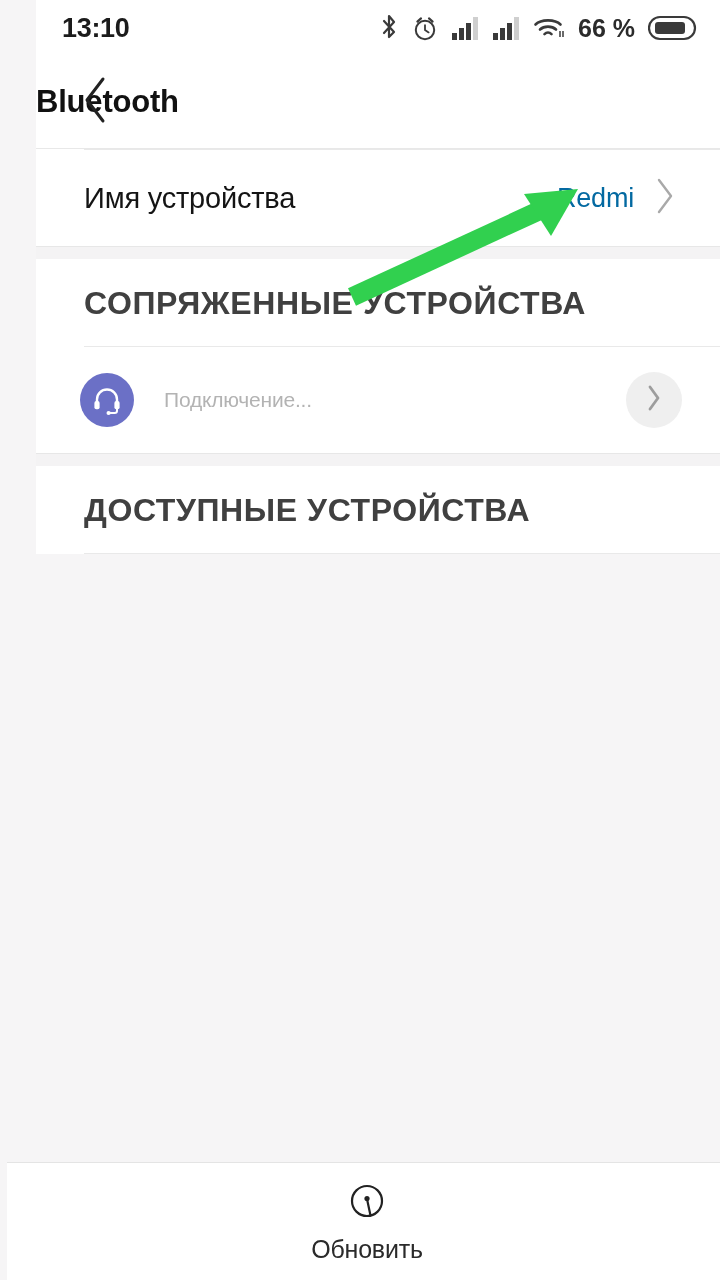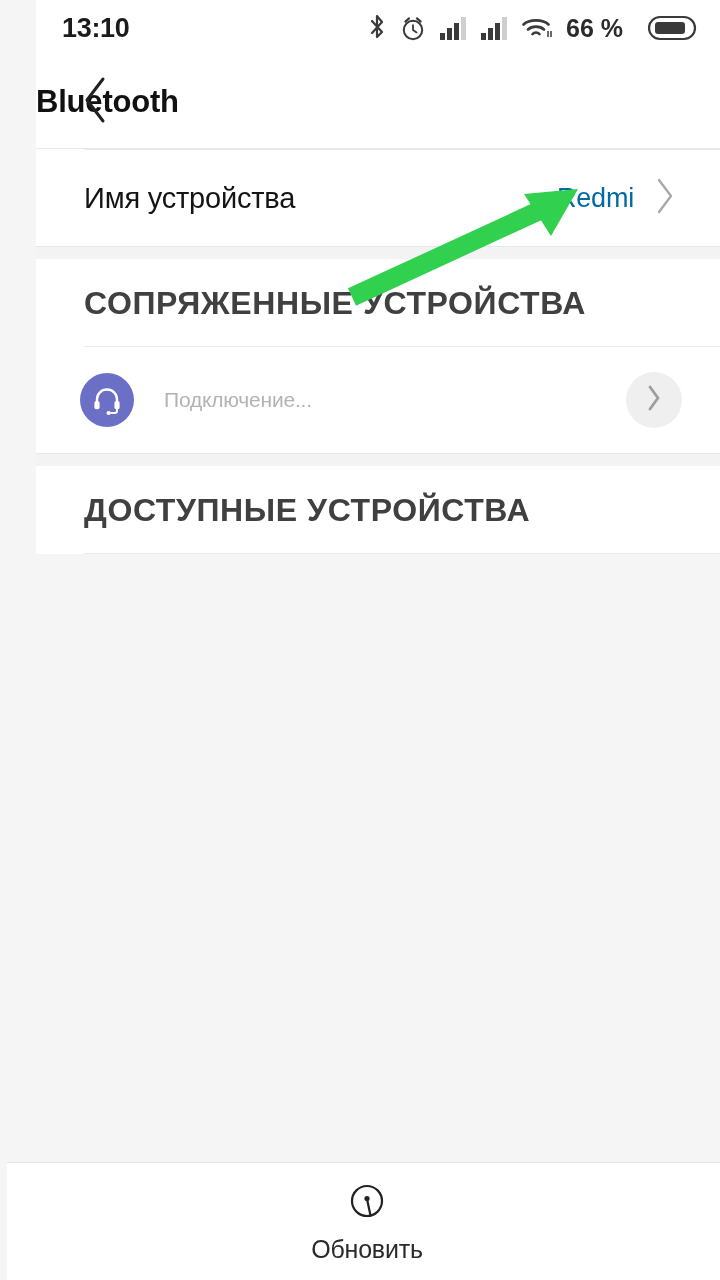--- a/index.html
+++ b/index.html
@@ -41,21 +41,21 @@
     display: flex;
     align-items: center;
     gap: 11px;
   }
   .status-icons svg { display: block; }
   .battery-pct {
     font-size: 25px;
     font-weight: 600;
     color: #2b2b2b;
     margin-left: 2px;
-    margin-right: 14px;
+    margin-right: 2px;
   }
 
   
   .header {
     position: relative;
     height: 93px;
     background: #ffffff;
     display: flex;
     align-items: center;
     border-bottom: 1px solid #e8e8e8;

